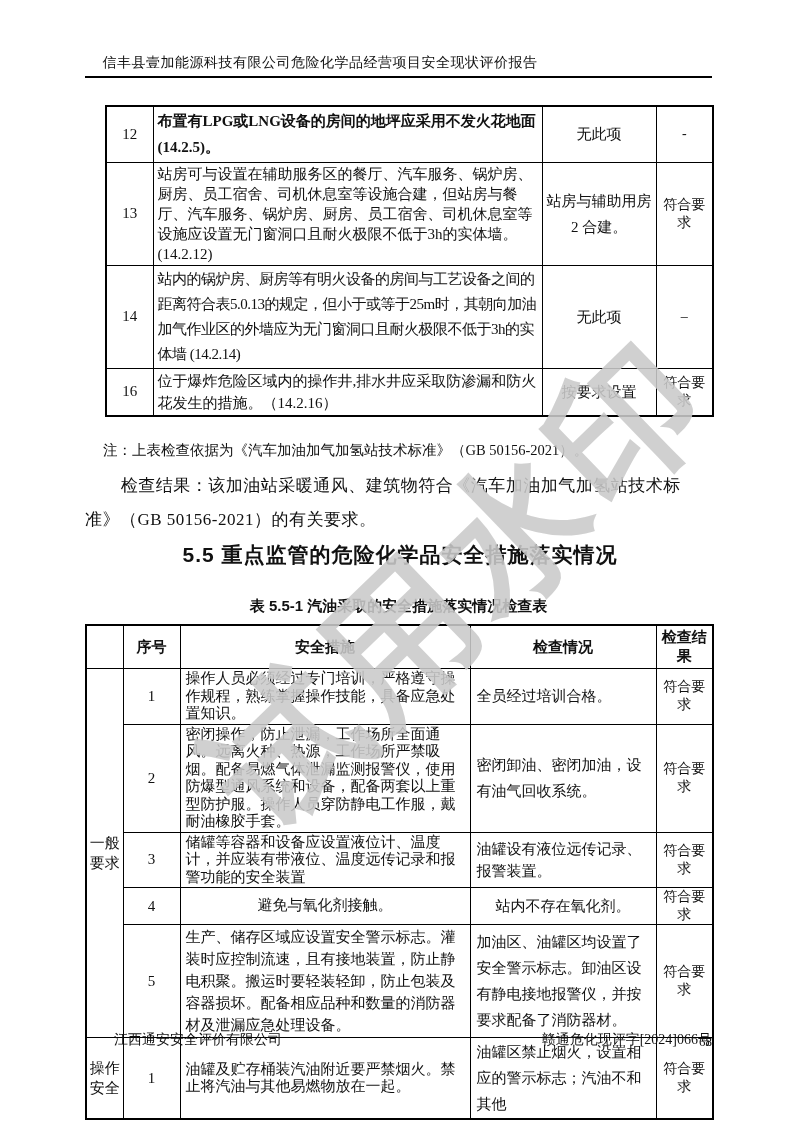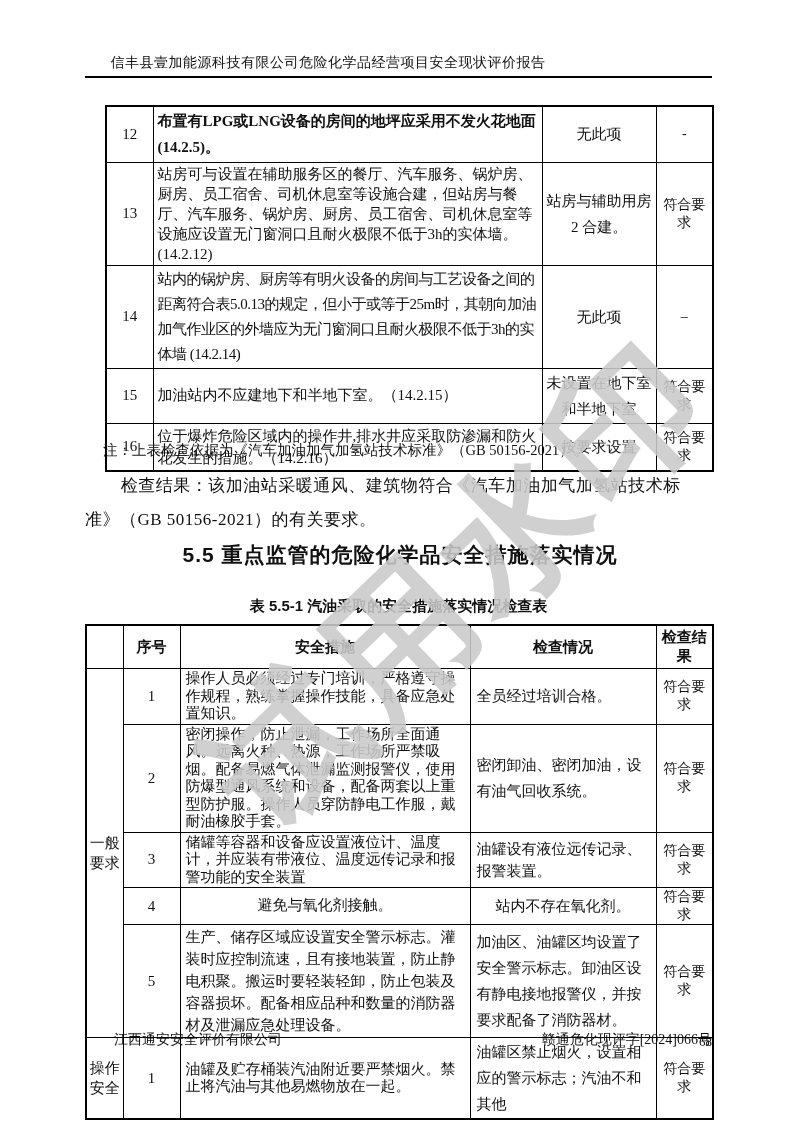--- a/index.html
+++ b/index.html
@@ -3,21 +3,21 @@
 <meta charset="utf-8">
 <style>
   * { margin:0; padding:0; box-sizing:border-box; }
   html,body { background:#888; }
   .page {
     position:relative; width:793px; height:1122px; margin:0 auto;
     background:#fff; overflow:hidden;
     font-family:"Liberation Serif", serif; color:#111;
   }
   
-  .hdr-title { position:absolute; top:54px; left:12px; width:632px; text-align:center;
+  .hdr-title { position:absolute; top:54px; left:4px; width:632px; text-align:center;
     font-size:14px; letter-spacing:.5px; }
   .hdr-rule { position:absolute; top:76px; left:85px; width:627px; height:2px; background:#000; }
 
   
   table { border-collapse:collapse; table-layout:fixed; }
   td, th { border:1.5px solid #000; vertical-align:middle; font-size:15px; padding:1px 4px; overflow:hidden; }
   .t-outer { border:2px solid #000; }
   .c-center { text-align:center; }
 
   
@@ -96,26 +96,20 @@
       <td class="measure">站房可与设置在辅助服务区的餐厅、汽车服务、锅炉房、厨房、员工宿舍、司机休息室等设施合建，但站房与餐厅、汽车服务、锅炉房、厨房、员工宿舍、司机休息室等设施应设置无门窗洞口且耐火极限不低于3h的实体墙。(14.2.12)</td>
       <td class="situation">站房与辅助用房 2 合建。</td>
       <td class="result">符合要求</td>
     </tr>
     <tr class="r14" style="height:77px">
       <td class="c-center">14</td>
       <td class="measure">站内的锅炉房、厨房等有明火设备的房间与工艺设备之间的距离符合表5.0.13的规定，但小于或等于25m时，其朝向加油加气作业区的外墙应为无门窗洞口且耐火极限不低于3h的实体墙 (14.2.14)</td>
       <td class="situation">无此项</td>
       <td class="result">–</td>
     </tr>
-    <tr class="r15" style="height:55px">
-      <td class="c-center">15</td>
-      <td class="measure">加油站内不应建地下和半地下室。（14.2.15）</td>
-      <td class="situation">未设置在地下室和半地下室</td>
-      <td class="result">符合要求</td>
-    </tr>
     <tr class="r16" style="height:45px">
       <td class="c-center">16</td>
       <td class="measure">位于爆炸危险区域内的操作井,排水井应采取防渗漏和防火花发生的措施。（14.2.16）</td>
       <td class="situation">按要求设置</td>
       <td class="result">符合要求</td>
     </tr>
   </tbody>
     </table>
 
   <div class="note">注：上表检查依据为《汽车加油加气加氢站技术标准》（GB 50156-2021）。</div>

